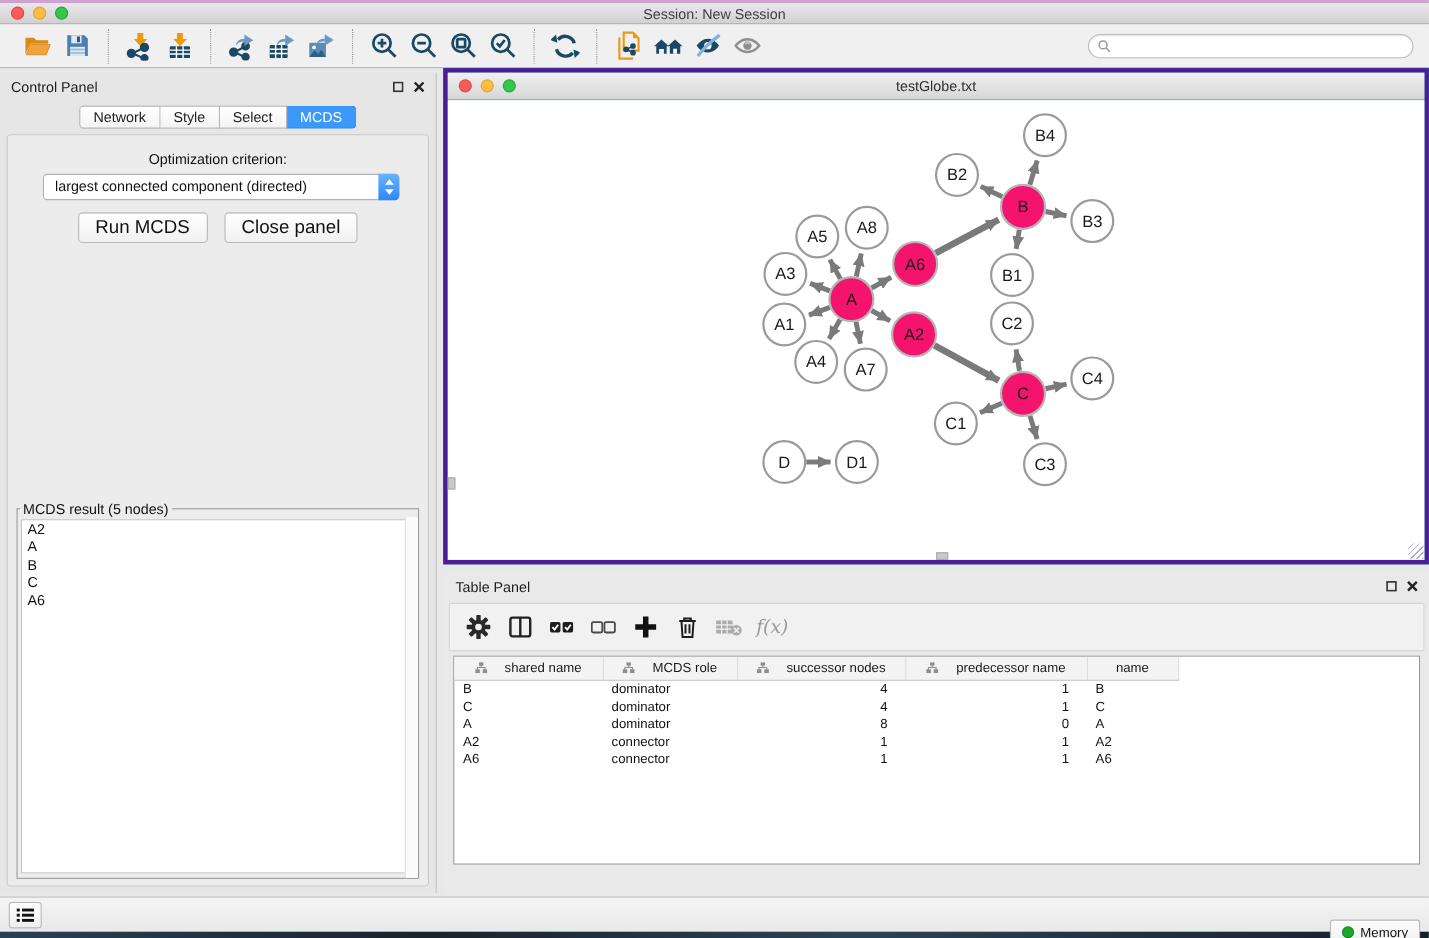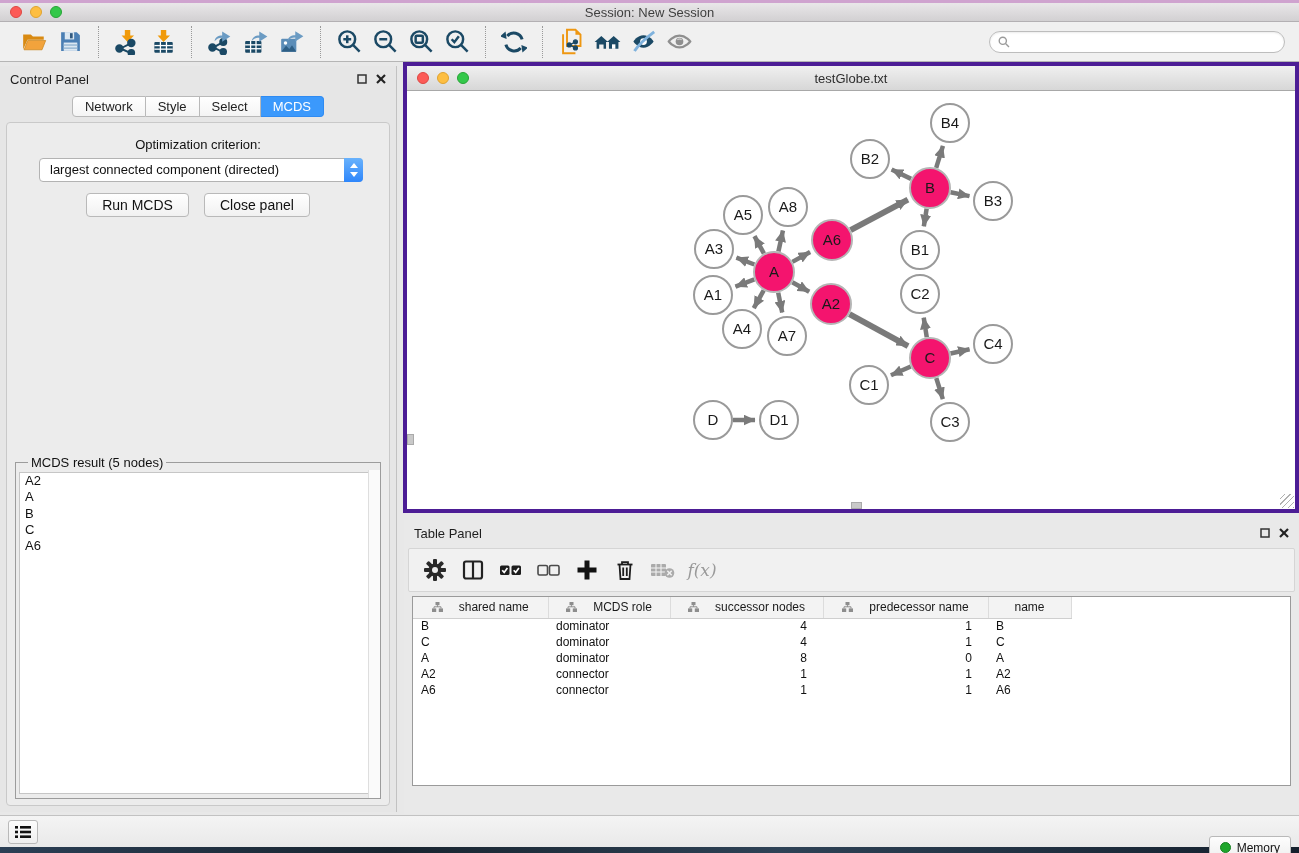--- a/index.html
+++ b/index.html
@@ -43,24 +43,24 @@
   .opt-label { position:absolute; top:14px; left:0; right:0; text-align:center; color:#111; }
   .select-box { position:absolute; top:35px; left:32px; width:324px; height:24px; background:#fff; border:1px solid #b3b3b3;
                 border-radius:4px; line-height:22px; padding-left:10px; color:#111; }
   .stepper { position:absolute; right:-1px; top:-1px; bottom:-1px; width:19px; background:linear-gradient(#69b2fc,#2e86fb);
              border-radius:0 4px 4px 0; }
   .stepper::before { content:""; position:absolute; left:50%; top:5px; transform:translateX(-50%);
              border-left:4px solid transparent; border-right:4px solid transparent; border-bottom:5px solid #fff; }
   .stepper::after { content:""; position:absolute; left:50%; bottom:5px; transform:translateX(-50%);
              border-left:4px solid transparent; border-right:4px solid transparent; border-top:5px solid #fff; }
   .btn-row { position:absolute; top:70px; left:0; right:0; display:flex; justify-content:center; gap:15px; }
-  .btn { background:linear-gradient(#ffffff,#f1f1f1); border:1px solid #b9b9b9; border-radius:4px; font-size:14px;
+  .btn { background:linear-gradient(#ffffff,#f1f1f1); border:1px solid #b9b9b9; border-radius:4px; font-size:17px;
          padding:3px 15px; color:#111; }
   .result-fieldset { position:absolute; left:8px; right:8px; top:332px; bottom:6px; border:1px solid #9c9c9c; }
-  .result-fieldset legend { font-size:13px; color:#111; padding:0 3px; margin-left:12px; }
+  .result-fieldset legend { font-size:13px; color:#111; padding:0 3px; margin-left:2px; }
   .result-list { position:absolute; left:3px; right:3px; top:2px; bottom:4px; background:#fff; border:1px solid #c6c6c6; overflow:hidden; }
   .result-item { font-size:13px; line-height:16.3px; padding-left:5px; color:#111; }
   .scroll-track { position:absolute; right:0; top:0; bottom:0; width:12px; background:#fafafa; border-left:1px solid #dedede; }
 
   
   .network-window { position:absolute; left:403px; top:0; width:896px; height:451px; background:#0369a1; border:4px solid #4c1d95; }
   .net-titlebar { height:25px; background:linear-gradient(#f0f0f0,#d7d7d7); border-bottom:1px solid #a8a8a8;
                   position:relative; display:flex; align-items:center; justify-content:center; color:#2e2e2e; }
   .net-canvas { position:absolute; left:0; right:0; top:25px; bottom:0; background:#fff; overflow:hidden; }
   .scroll-thumb-v { position:absolute; left:0; top:343px; width:7px; height:11px; background:#c9c9c9; border:1px solid #aaa; }

